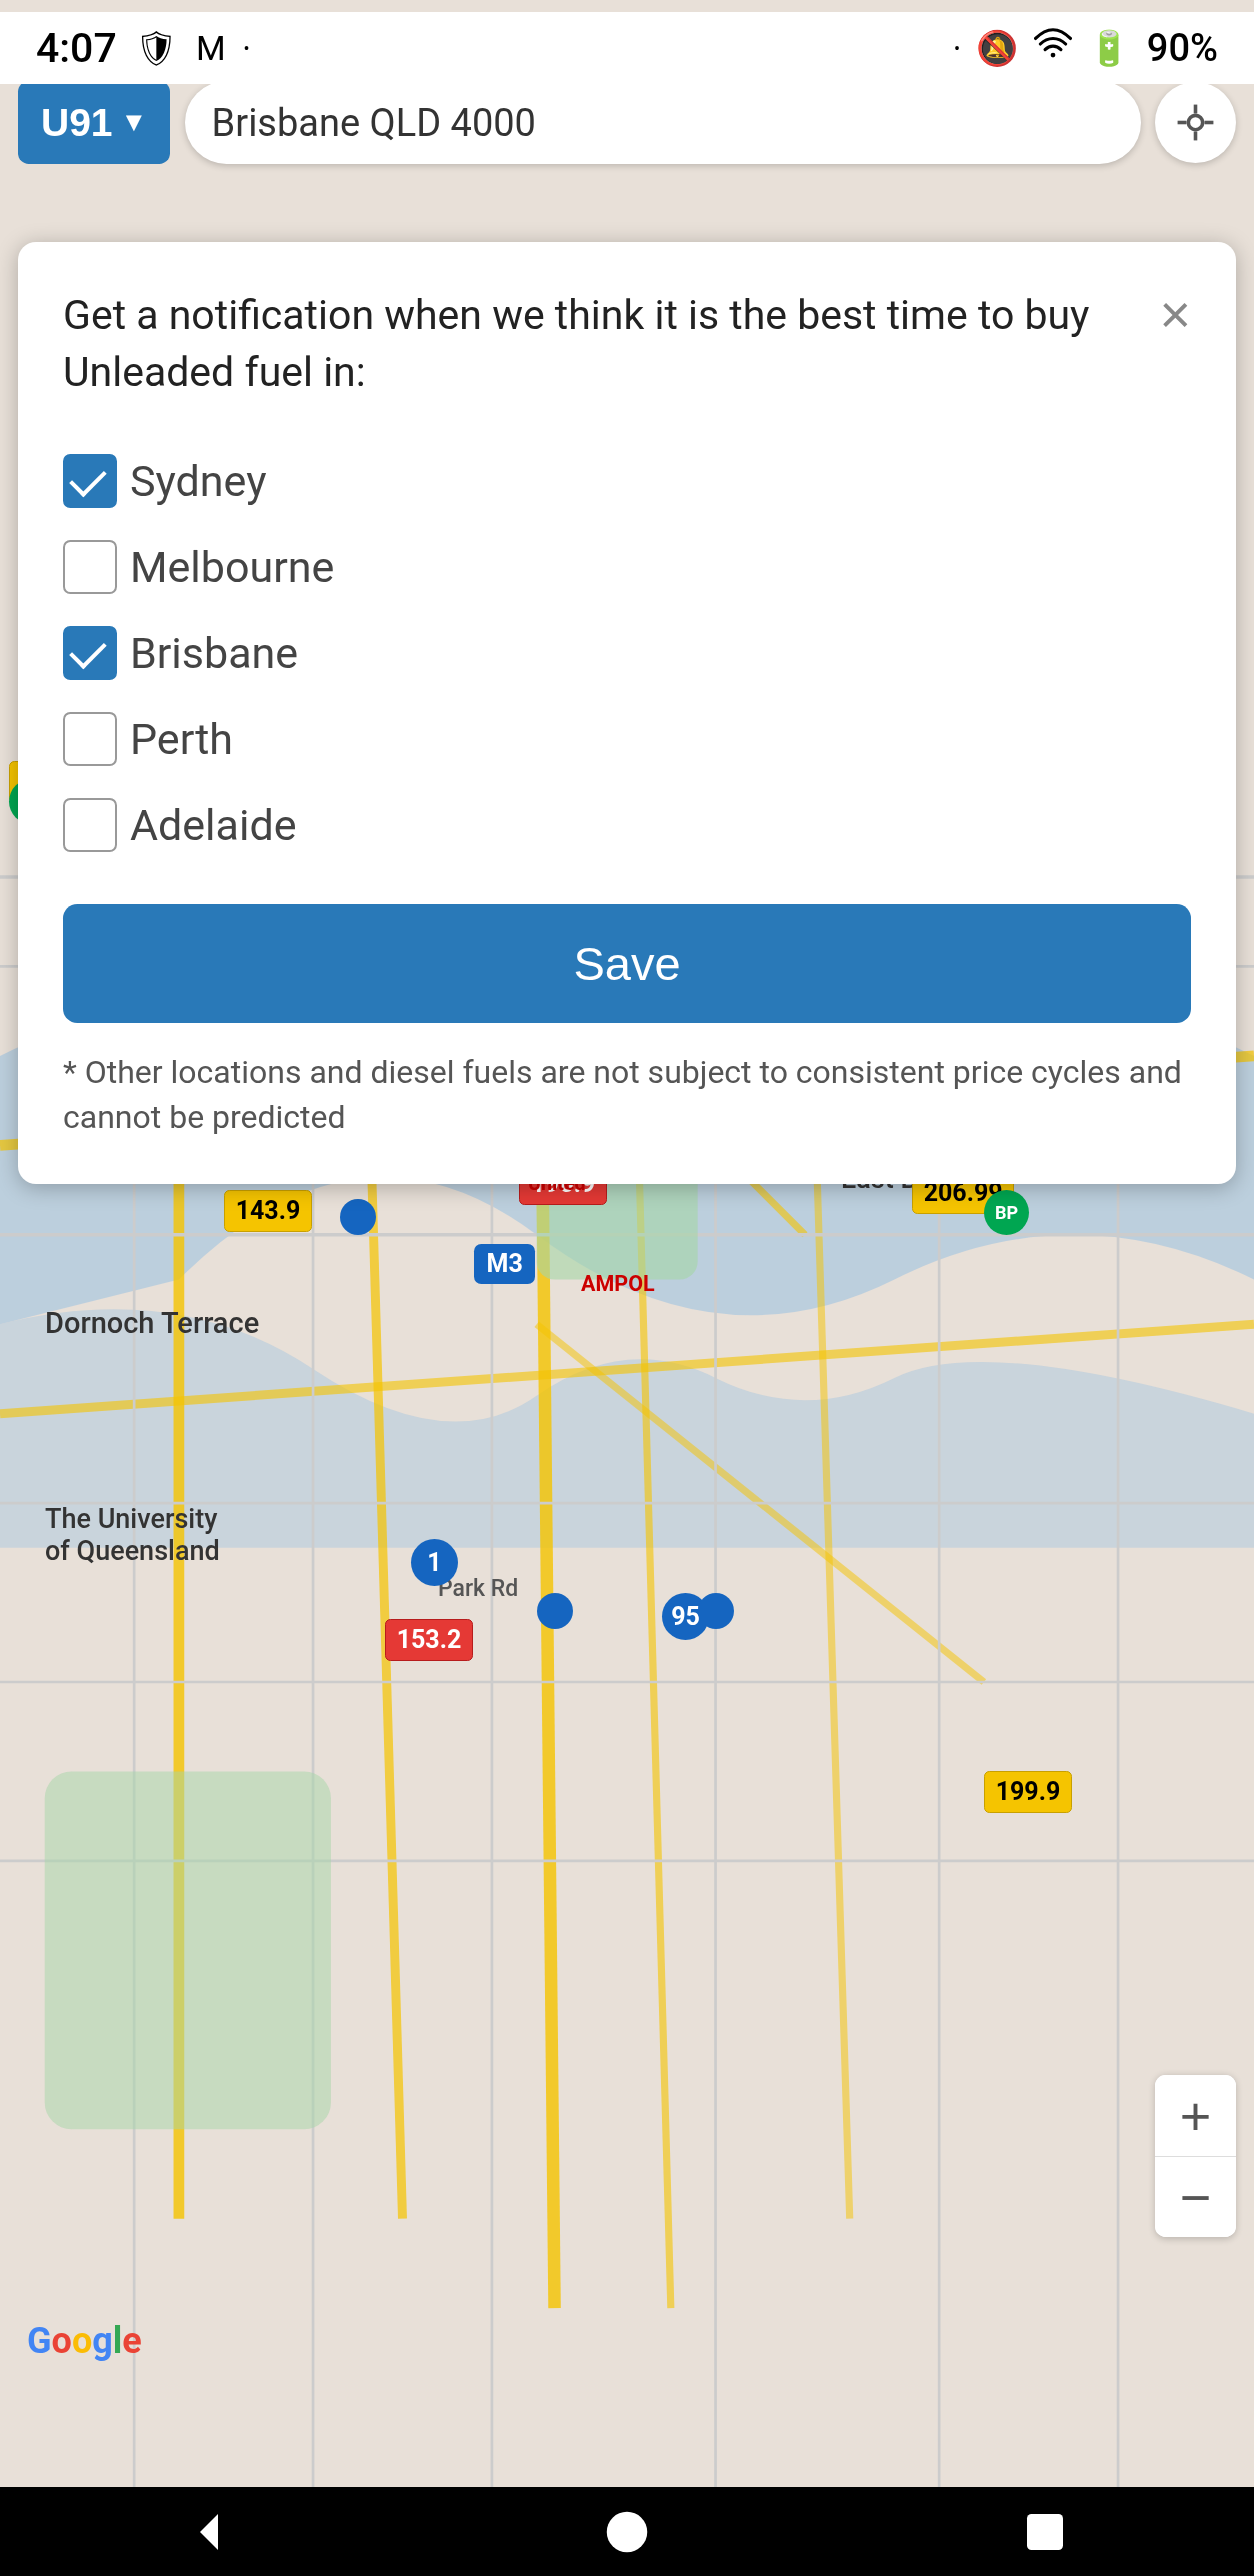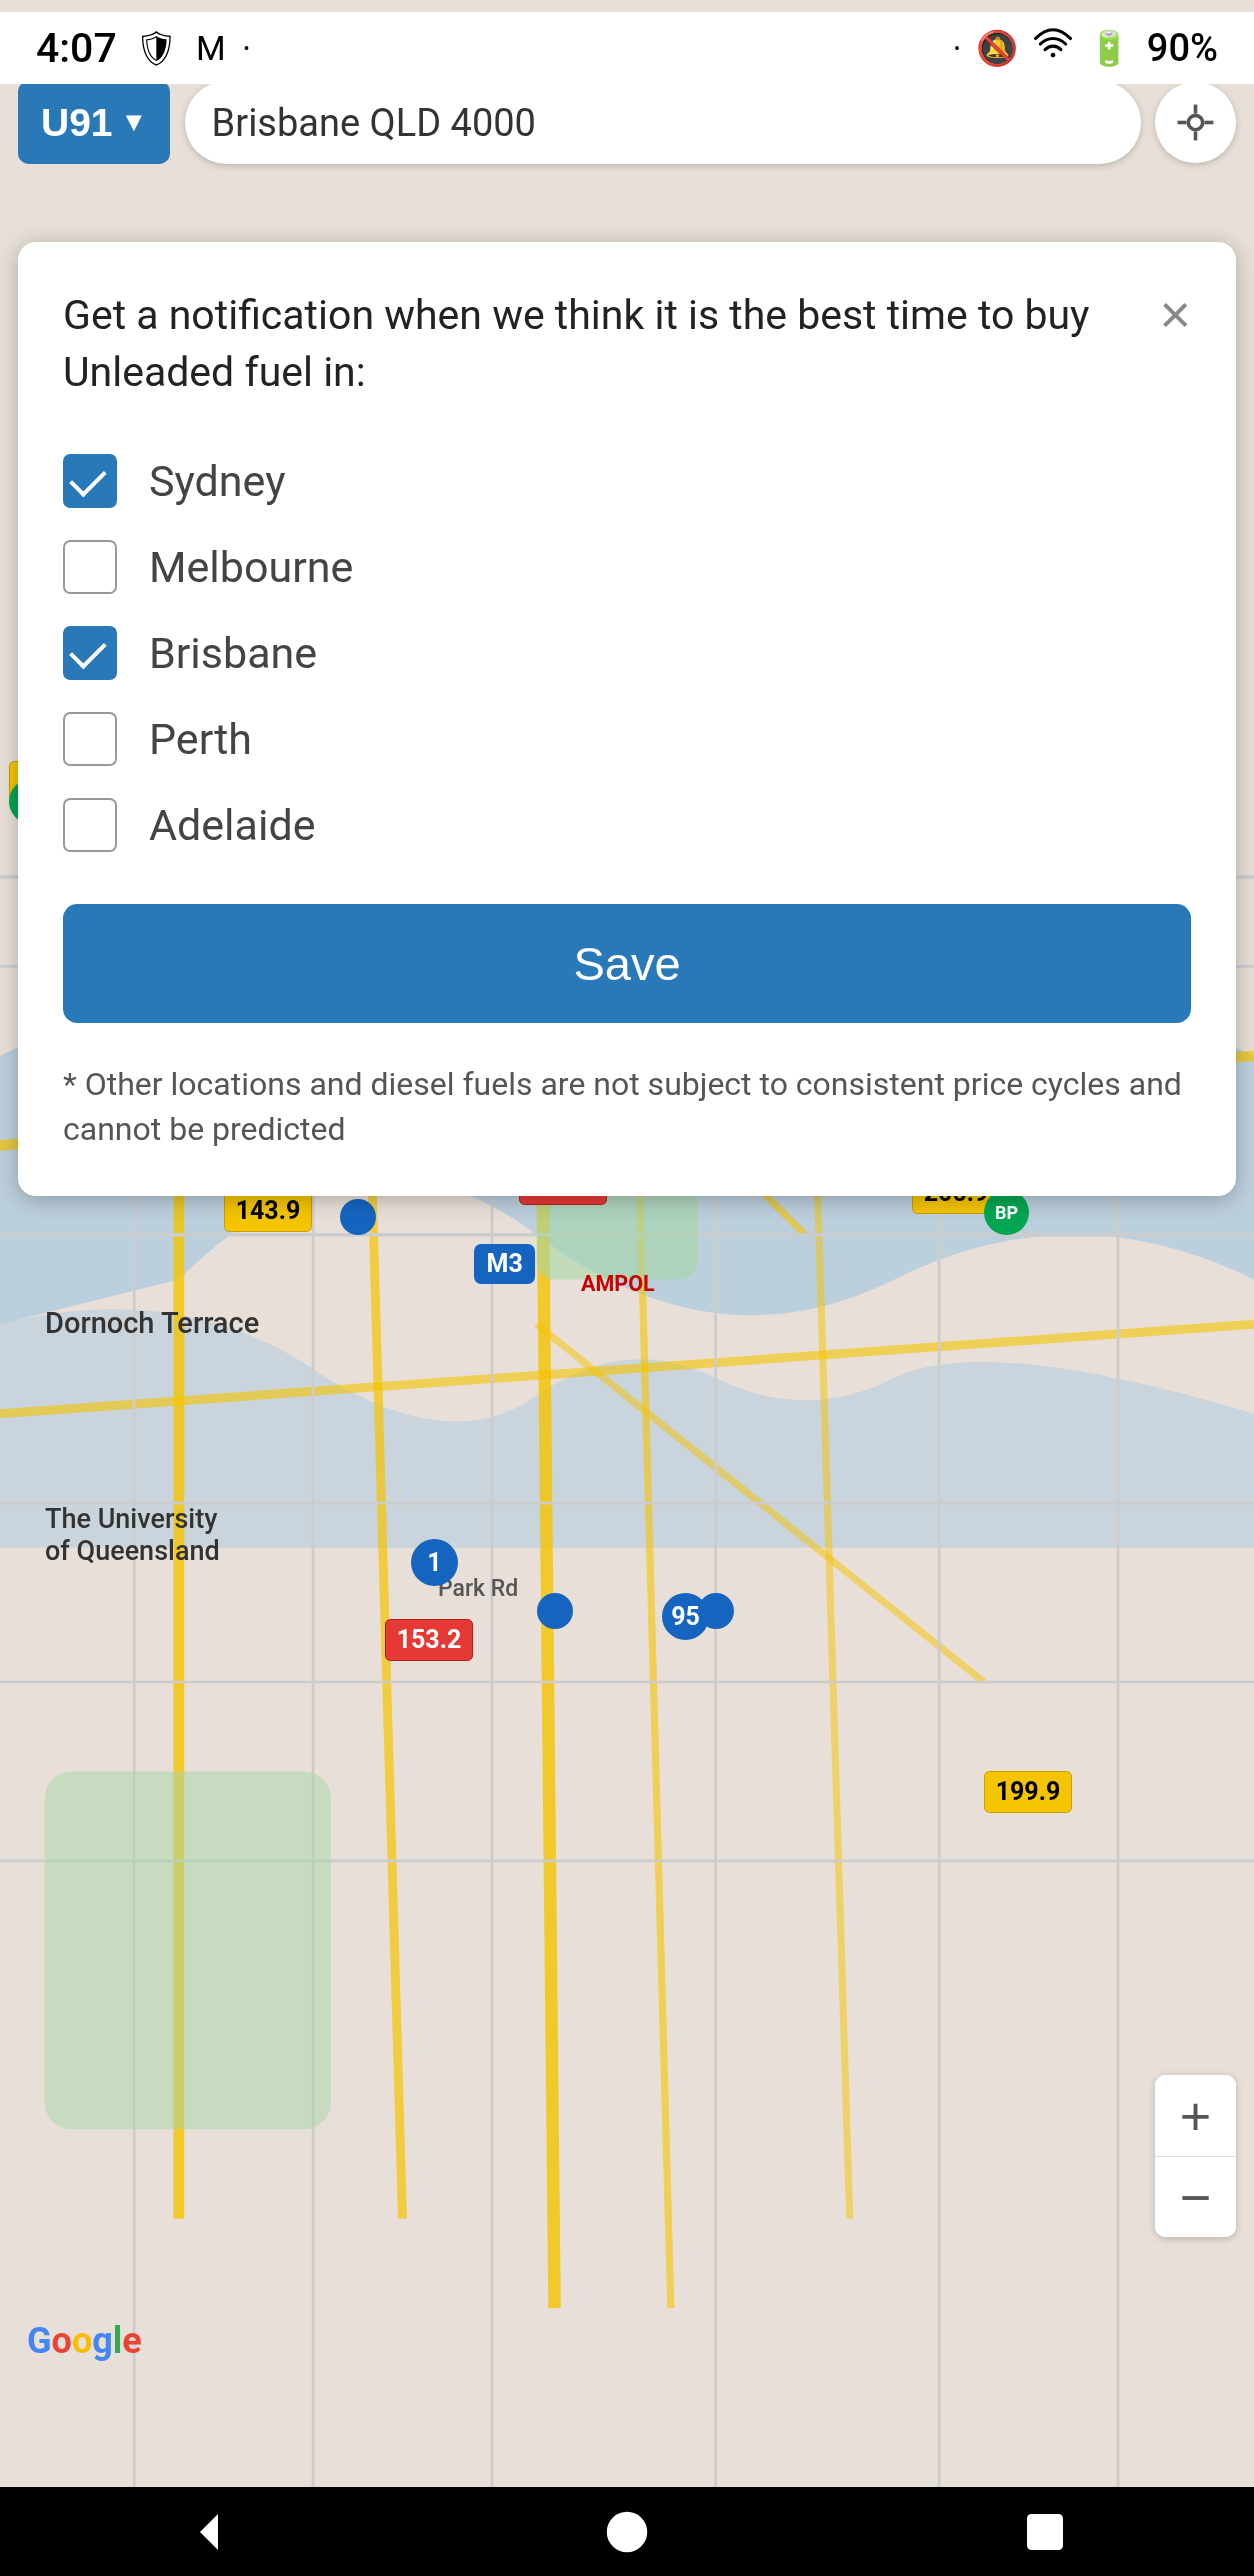--- a/index.html
+++ b/index.html
@@ -159,21 +159,21 @@
     }
 
     .city-list {
       list-style: none;
       margin-bottom: 36px;
     }
 
     .city-item {
       display: flex;
       align-items: center;
-      gap: 32px;
+      gap: 13px;
       padding: 16px 0;
     }
 
     .checkbox {
       width: 54px;
       height: 54px;
       border: 2.7px solid #999;
       border-radius: 7.2px;
       display: flex;
       align-items: center;
@@ -206,21 +206,21 @@
     .save-btn {
       width: 100%;
       background: #2979b8;
       color: white;
       border: none;
       border-radius: 14.3px;
       padding: 32px;
       font-size: 47px;
       font-weight: 500;
       cursor: pointer;
-      margin-bottom: 39px;
+      margin-bottom: 27px;
     }
 
     .disclaimer {
       font-size: 32px;
       color: #555;
       line-height: 1.4;
     }
 
     
     .map-content {

